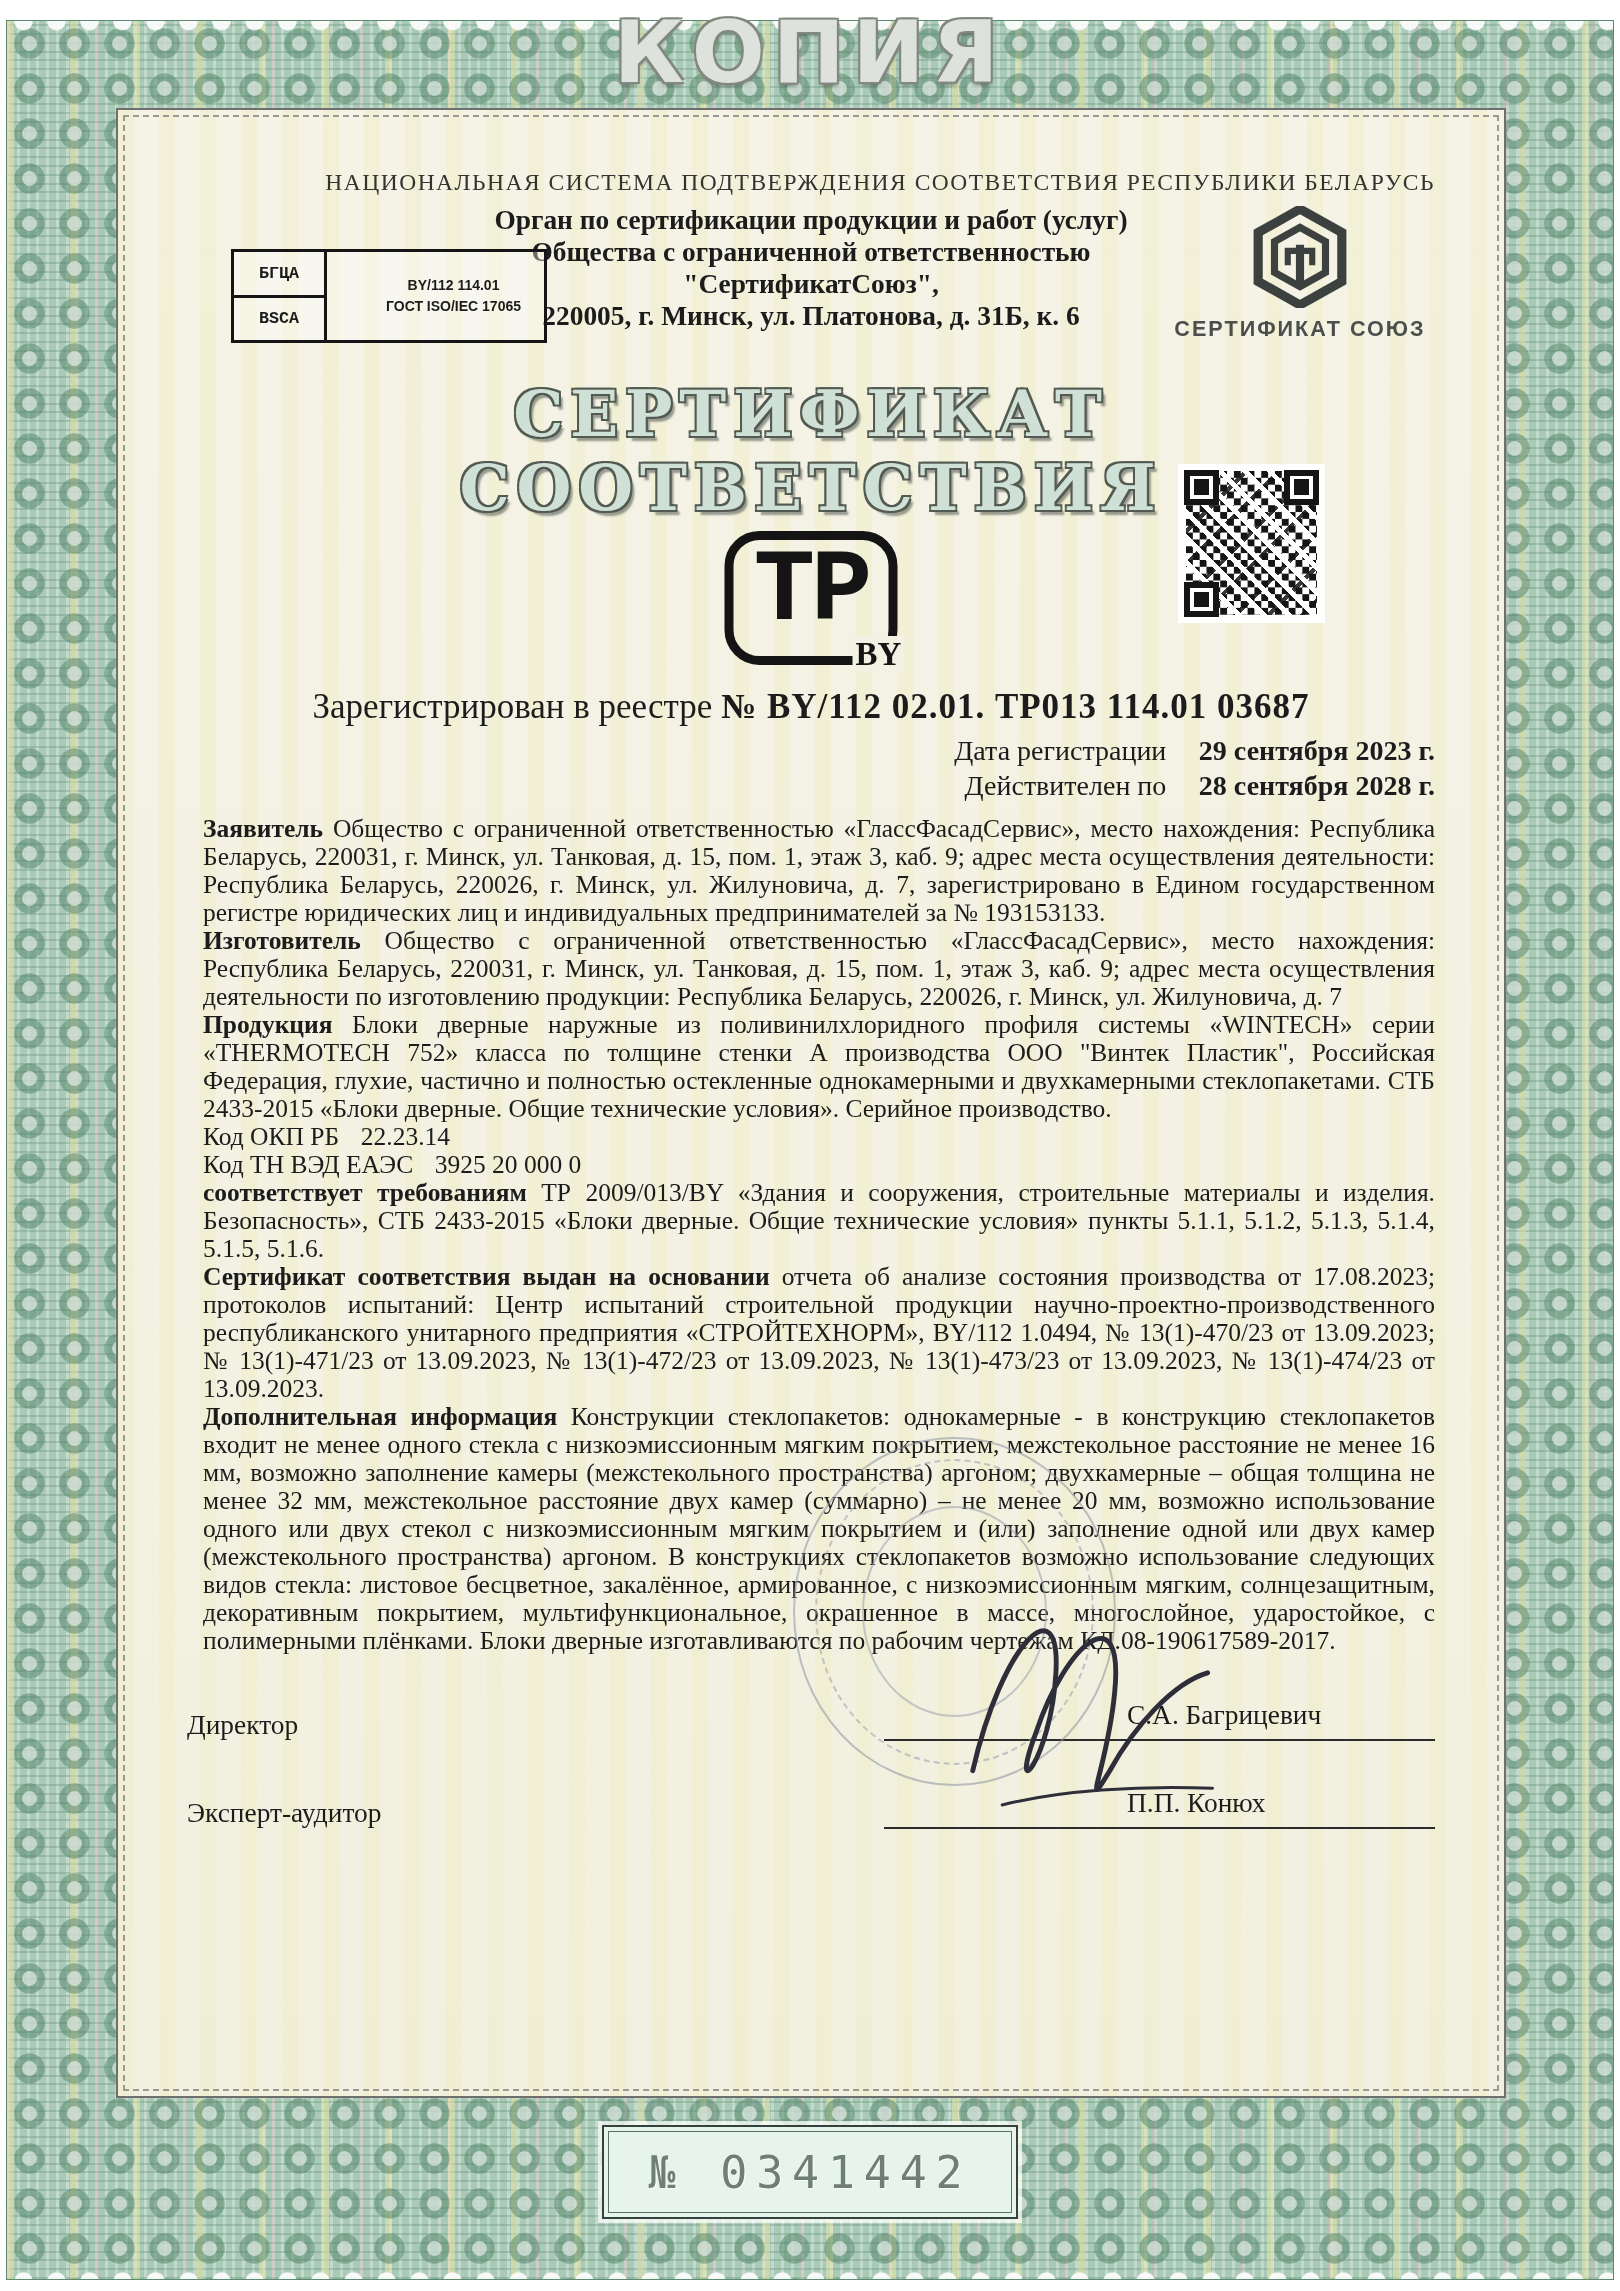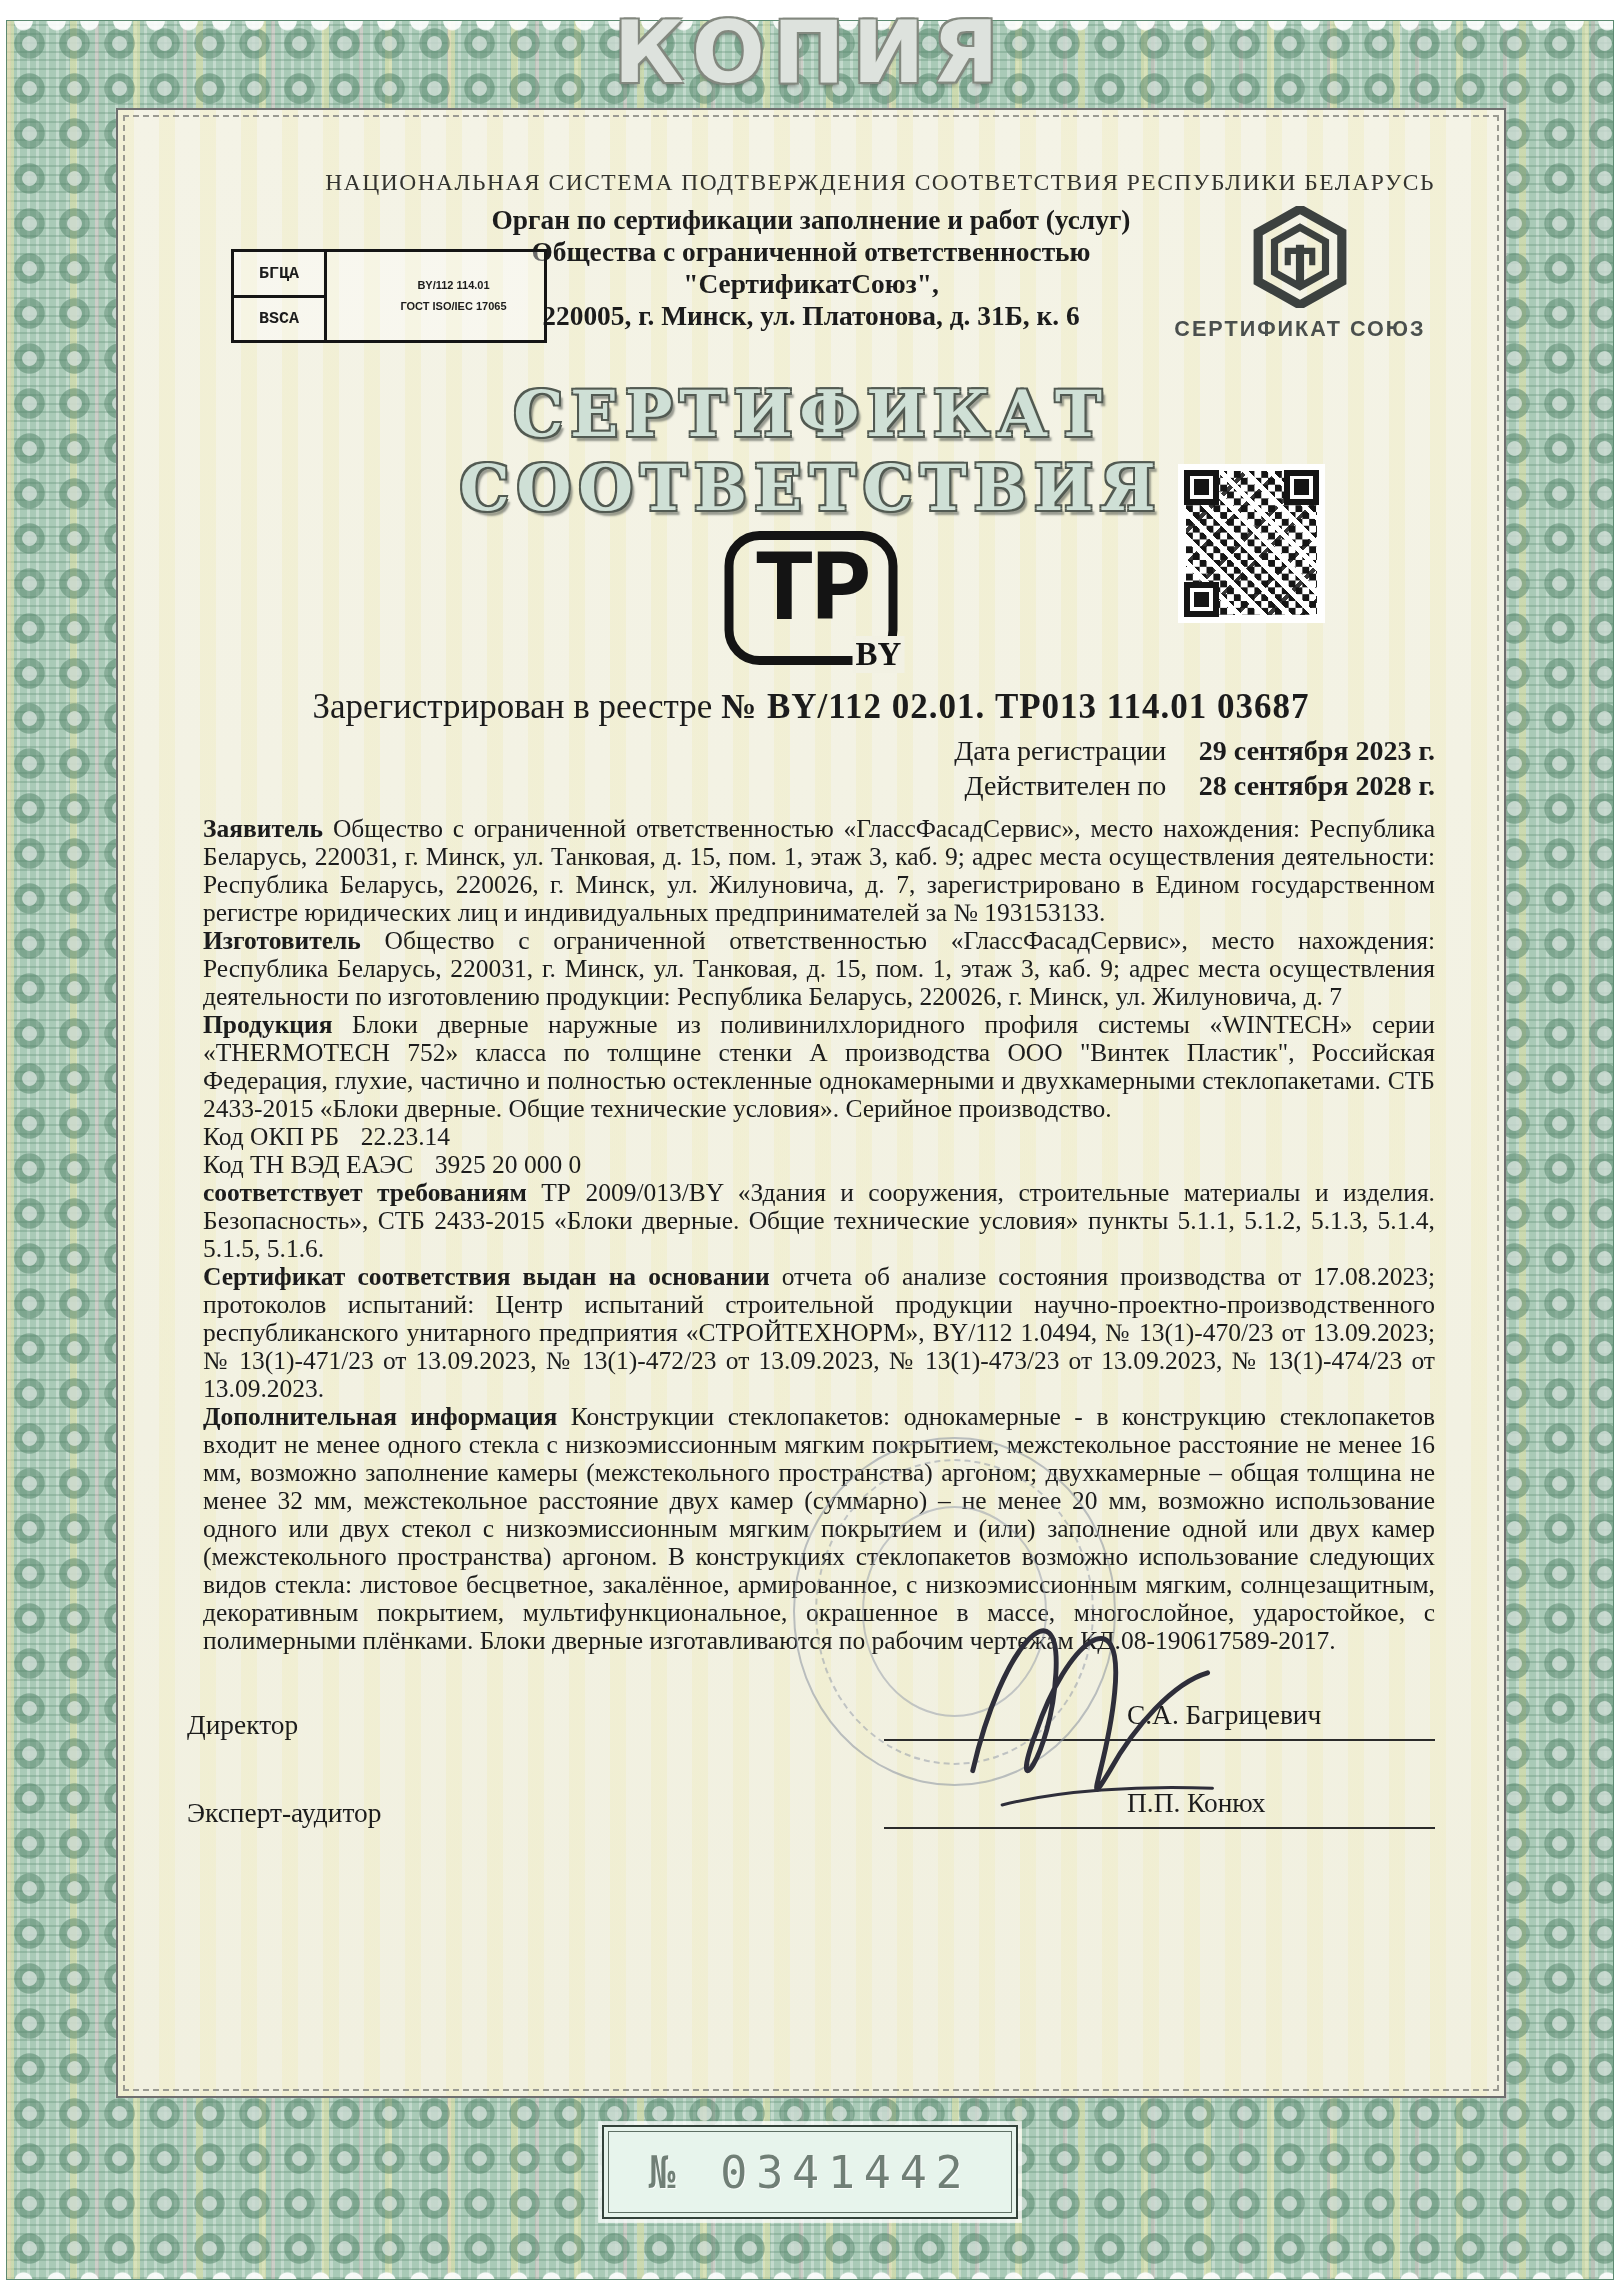--- a/index.html
+++ b/index.html
@@ -43,21 +43,21 @@
   .hdr-system{text-align:right;font-size:23.5px;letter-spacing:1.5px;color:#33332f;margin:0 0 7.8px 0;}
   .hdr-org{text-align:center;font-size:27.4px;font-weight:bold;margin:0;line-height:32px;}
 
   .accr-box{position:absolute;left:113px;top:139px;width:316px;height:94px;border:3.9px solid #151515;
     display:flex;background:rgba(255,255,255,0.35);box-sizing:border-box;}
   .accr-left{width:90px;display:flex;flex-direction:column;border-right:3.9px solid #151515;}
   .accr-left div{flex:1;display:flex;align-items:center;justify-content:center;
     font-family:Liberation Mono, monospace;font-weight:bold;font-size:16.7px;}
   .accr-left div:first-child{border-bottom:3.9px solid #151515;}
   .accr-right{flex:1;display:flex;flex-direction:column;align-items:center;justify-content:center;
-    font-family:"Liberation Sans",sans-serif;font-weight:bold;font-size:11px;line-height:20.6px;text-align:center;padding-left:36px;}
+    font-family:"Liberation Sans",sans-serif;font-weight:bold;font-size:14px;line-height:20.6px;text-align:center;padding-left:36px;}
 
   .brand{position:absolute;right:57px;top:96px;width:294px;text-align:center;}
   .brand svg{display:block;margin:0 auto;}
   .brand-caption{margin-top:7.8px;font-family:"Liberation Sans",sans-serif;font-weight:bold;
     font-size:21.6px;letter-spacing:2px;color:#4a4f4d;}
 
   
   .cert-title{margin:45px 0 5.9px 0;text-align:center;font-family:"DejaVu Serif",serif;font-weight:bold;
     font-size:63px;letter-spacing:6.9px;word-spacing:37px;color:#cfe0d6;
     text-shadow:-2px -2px 0 #525a52,2px -2px 0 #525a52,-2px 2px 0 #525a52,2px 2px 0 #525a52,3.9px 4.9px 2px rgba(75,80,75,0.55);}
@@ -121,21 +121,21 @@
 
 <div class="page">
 
   <div class="guilloche"></div>
 
   <div class="copy-mark">КОПИЯ</div>
 
   <div class="doc">
 
     <div class="hdr-system">НАЦИОНАЛЬНАЯ СИСТЕМА ПОДТВЕРЖДЕНИЯ СООТВЕТСТВИЯ РЕСПУБЛИКИ БЕЛАРУСЬ</div>
-    <p class="hdr-org">Орган по сертификации заполнение и работ (услуг)</p>
+    <p class="hdr-org">Орган по сертификации продукции и работ (услуг)</p>
     <p class="hdr-org">Общества с ограниченной ответственностью</p>
     <p class="hdr-org">"СертификатСоюз",</p>
     <p class="hdr-org">220005, г. Минск, ул. Платонова, д. 31Б, к. 6</p>
 
     <div class="accr-box">
       <div class="accr-left">
         <div>БГЦА</div>
         <div>BSCA</div>
       </div>
       <div class="accr-right">

